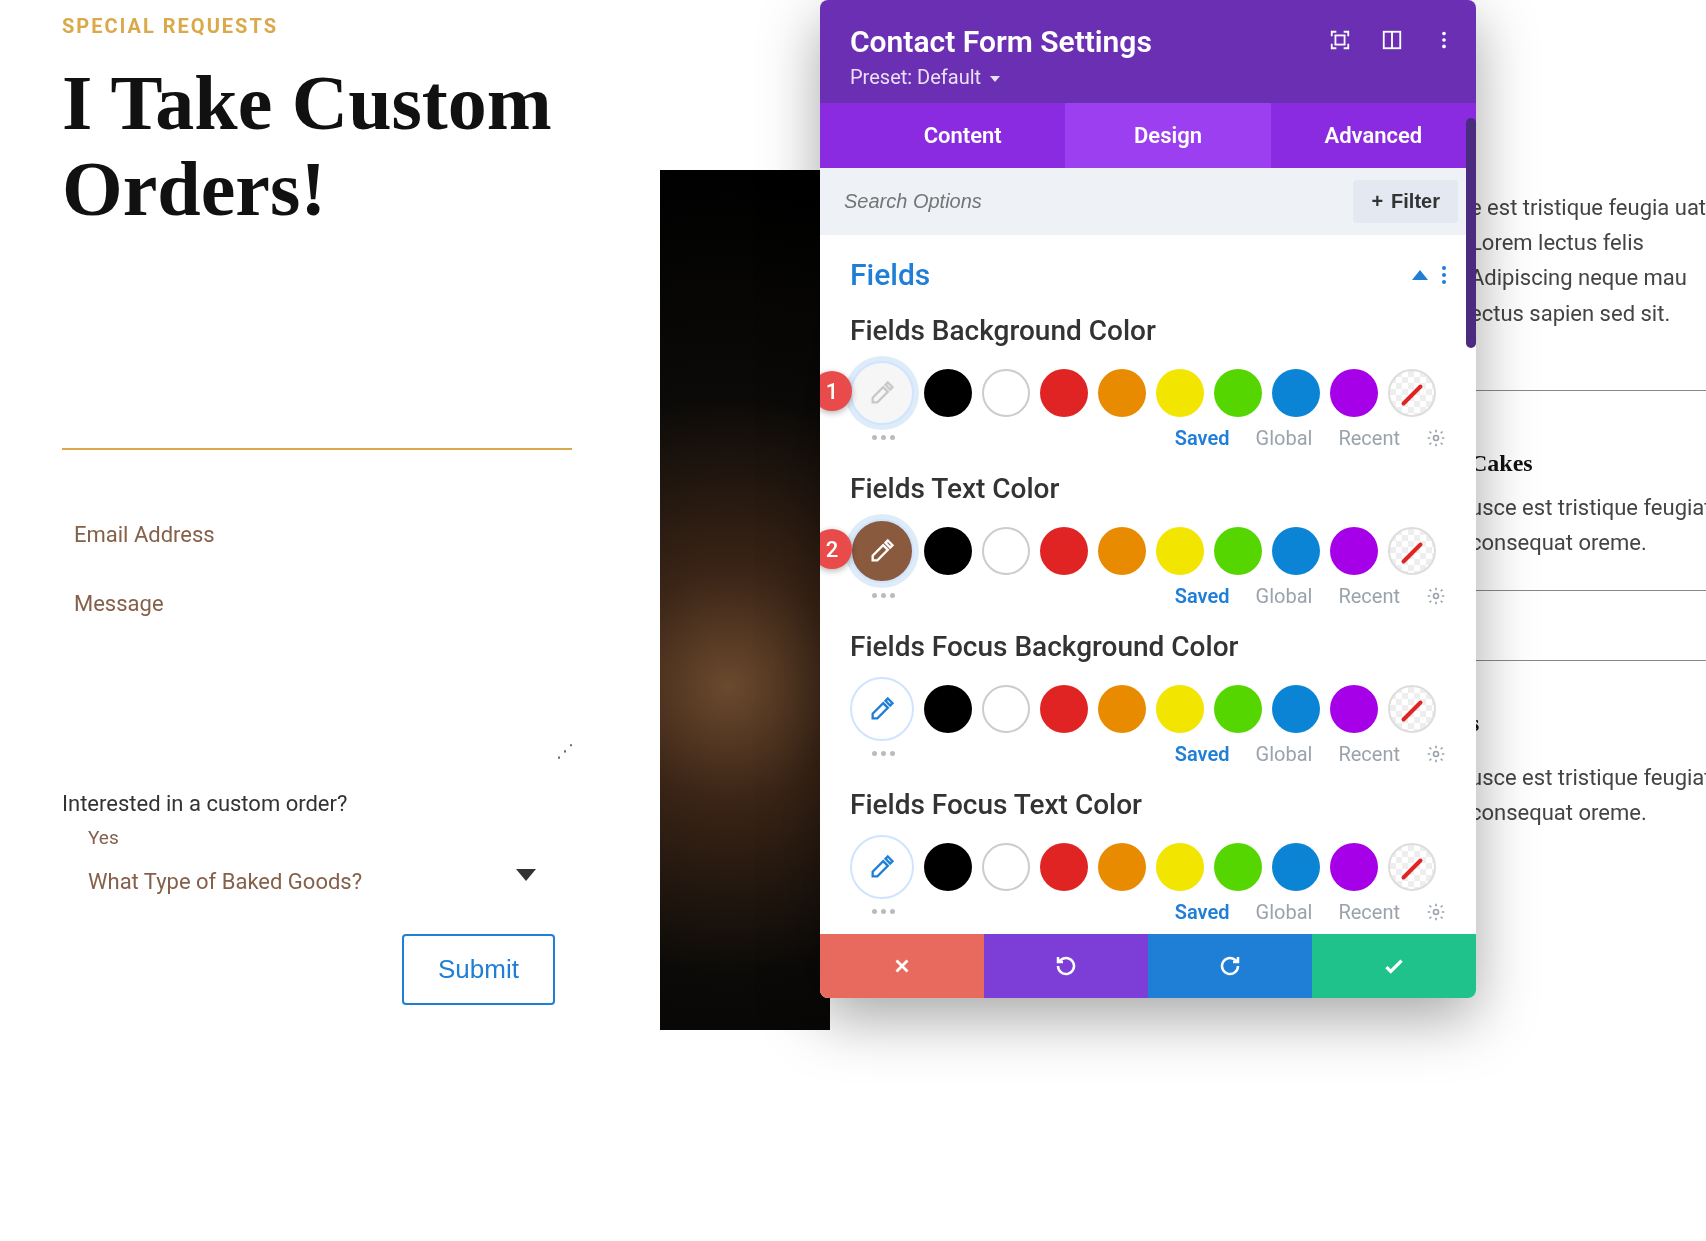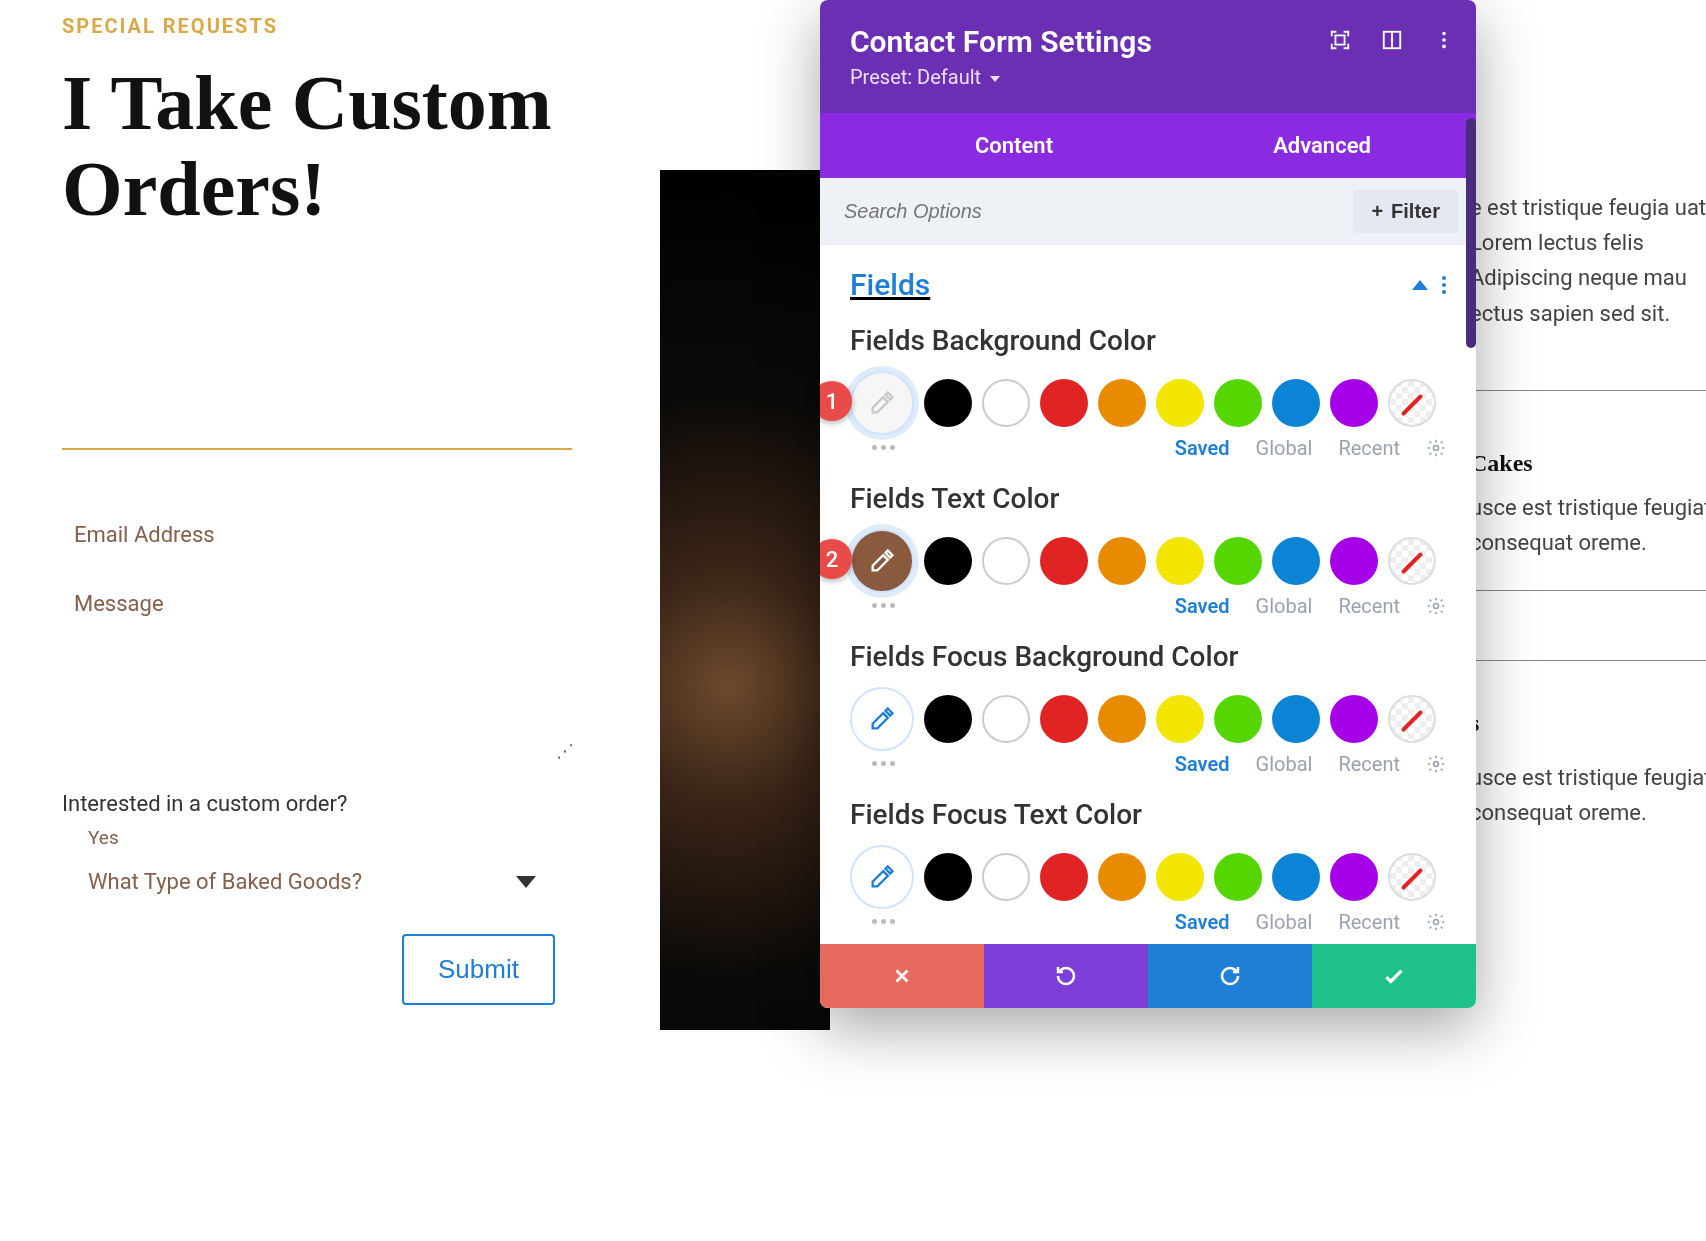--- a/index.html
+++ b/index.html
@@ -71,21 +71,21 @@
 }
 .form-a {
   color: #85604a;
   font-size: 19px;
   padding: 10px 26px;
 }
 .select-row {
   padding: 10px 26px;
   display: flex;
   justify-content: space-between;
-  align-items: center;
+  align-items: flex-start;
   width: 500px;
   color: #85604a;
   font-size: 22px;
 }
 .caret-down {
   width: 0;height:0;border-left:10px solid transparent;border-right:10px solid transparent;border-top:12px solid #333;
 }
 .submit-btn {
   margin-top: 30px;
   margin-left: 340px;
@@ -151,21 +151,21 @@
   top: 0;
   width: 656px;
   background: #fff;
   box-shadow: 0 20px 60px rgba(0,0,0,0.35);
   border-radius: 8px;
   overflow: hidden;
 }
 .panel-header {
   background: #6b2fb3;
   color: #fff;
-  padding: 24px 30px 24px;
+  padding: 24px 30px 14px;
 }
 .panel-title { font-size: 30px; font-weight: 600; }
 .panel-preset { font-size: 20px; opacity: 0.85; margin-top: 6px; }
 .panel-preset .pcaret { font-size:12px; margin-left:4px; vertical-align:middle; display:inline-block; width:0;height:0;border-left:5px solid transparent;border-right:5px solid transparent;border-top:6px solid #fff; }
 .panel-header-icons {
   position: absolute;
   right: 20px;
   top: 28px;
   display: flex;
   gap: 28px;
@@ -212,21 +212,21 @@
   border-radius:4px;
   display:flex;
   gap:8px;
   align-items:center;
 }
 .panel-body {
   padding: 22px 30px 10px;
   max-height: 840px;
   overflow:hidden;
 }
-.section-title-row { display:flex; justify-content:space-between; align-items:center;text-decoration:underline; }
+.section-title-row { display:flex; justify-content:space-between; align-items:center; }
 .section-title { color:#1f7ed6; font-size:30px; font-weight:500; }
 .section-icons { display:flex; gap:14px; align-items:center; color:#1f7ed6; }
 .chev-up { width:0;height:0;border-left:8px solid transparent;border-right:8px solid transparent;border-bottom:10px solid #1f7ed6; }
 .vdots { display:flex; flex-direction:column; gap:3px; }
 .vdots span { width:4px;height:4px;border-radius:50%;background:#1f7ed6; display:block;}
 .opt-label { color:#333; font-size:28px; font-weight:500; margin-top:22px; }
 .swatch-row { display:flex; gap:10px; align-items:center; margin-top:14px; position:relative; }
 .swatch-current {
   width:64px;height:64px;border-radius:50%;
   border:2px solid #d0e4ff;
@@ -354,20 +354,21 @@
             <circle cx="12" cy="5" r="2"></circle>
             <circle cx="12" cy="12" r="2"></circle>
             <circle cx="12" cy="19" r="2"></circle>
           </svg>
       </div>
     </div>
   </div>
 
   <div class="tabs">
     <div class="tab">Content</div>
+    <div class="tab active">Design</div>
     <div class="tab">Advanced</div>
   </div>
 
   <div class="scroll-track"></div>
 
   <div class="search-row">
     <input class="search-input" placeholder="Search Options" style="">
     <button class="filter-btn">
       <span style="font-weight:700;">+</span>
       <span>Filter</span>

